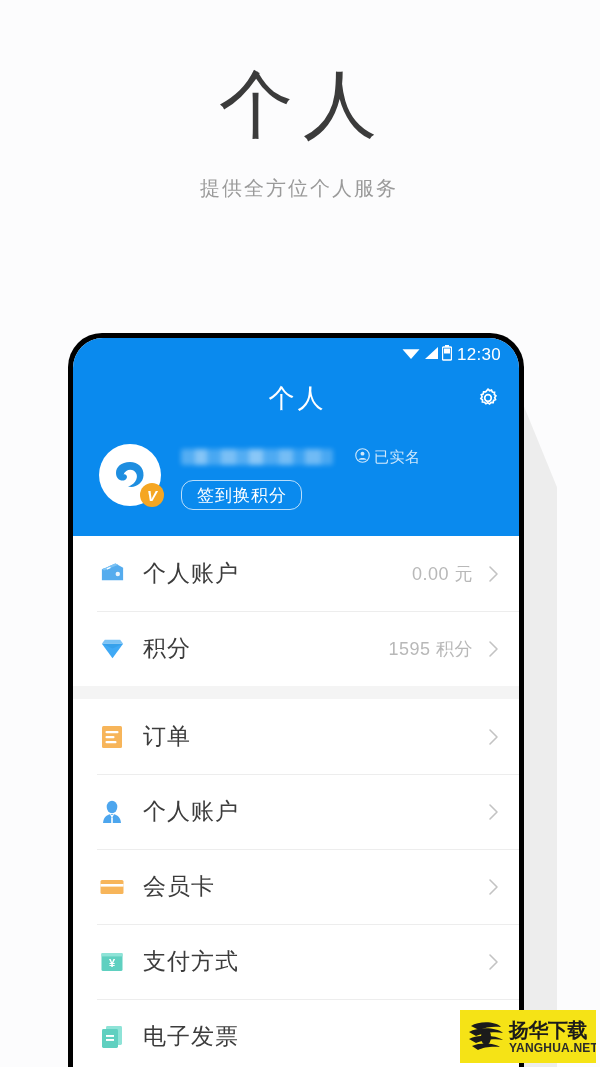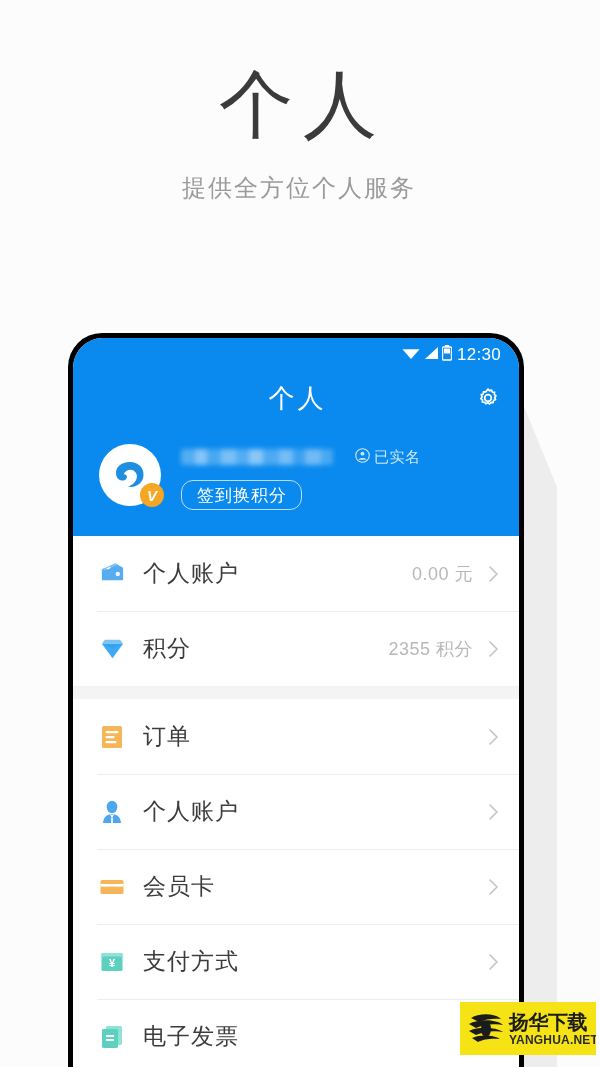--- a/index.html
+++ b/index.html
@@ -26,21 +26,21 @@
   .promo-title {
     font-size: 74px;
     line-height: 86px;
     font-weight: 400;
     color: #3b3b3b;
     letter-spacing: 10px;
     text-indent: 10px;
   }
   .promo-sub {
     margin-top: 22px;
-    font-size: 24px;
+    font-size: 20px;
     line-height: 36px;
     color: #9a9a9a;
     letter-spacing: 2px;
     text-indent: 2px;
     font-weight: 400;
   }
   .phone-shadow2 {
     position: absolute;
     left: 505px; top: 360px;
     width: 52px; height: 707px;
@@ -231,21 +231,21 @@
   }
   .chevron {
     width: 16px; height: 16px;
     flex: none;
     display: flex; align-items: center; justify-content: center;
   }
 
   
   .watermark {
     position: absolute;
-    right: 0; bottom: 12px;
+    right: 0; bottom: 4px;
     width: 136px; height: 53px;
     background: #f5e316;
     display: flex;
     align-items: center;
     z-index: 20;
     padding-left: 5px;
   }
   .wm-logo { flex: none; width: 42px; height: 40px; }
   .wm-text { margin-left: 2px; line-height: 1; }
   .wm-cn {
@@ -361,21 +361,21 @@
 
         <div class="row">
           <span class="row-icon">
             <svg width="27" height="27" viewBox="0 0 28 28">
               <path d="M3 9 L25 9 L14 24 Z" fill="#3FA9F5"></path>
               <path d="M3 9 L25 9 L22 5 L6 5 Z" fill="#7CC3F5"></path>
               <path d="M3 9 L25 9 L14 14 Z" fill="#2E96E0" opacity=".45"></path>
             </svg>
           </span>
           <span class="row-label">积分</span>
-          <span class="row-value">2355 积分</span>
+          <span class="row-value">1595 积分</span>
           <span class="chevron">
             <svg width="11" height="18" viewBox="0 0 11 18" fill="none" stroke="#c3c3c3" stroke-width="1.6" stroke-linecap="round" stroke-linejoin="round">
                 <path d="M2 2 L9 9 L2 16"></path>
               </svg>
           </span>
         </div>
 
       </div>
 
       <div class="group-gap"></div>

